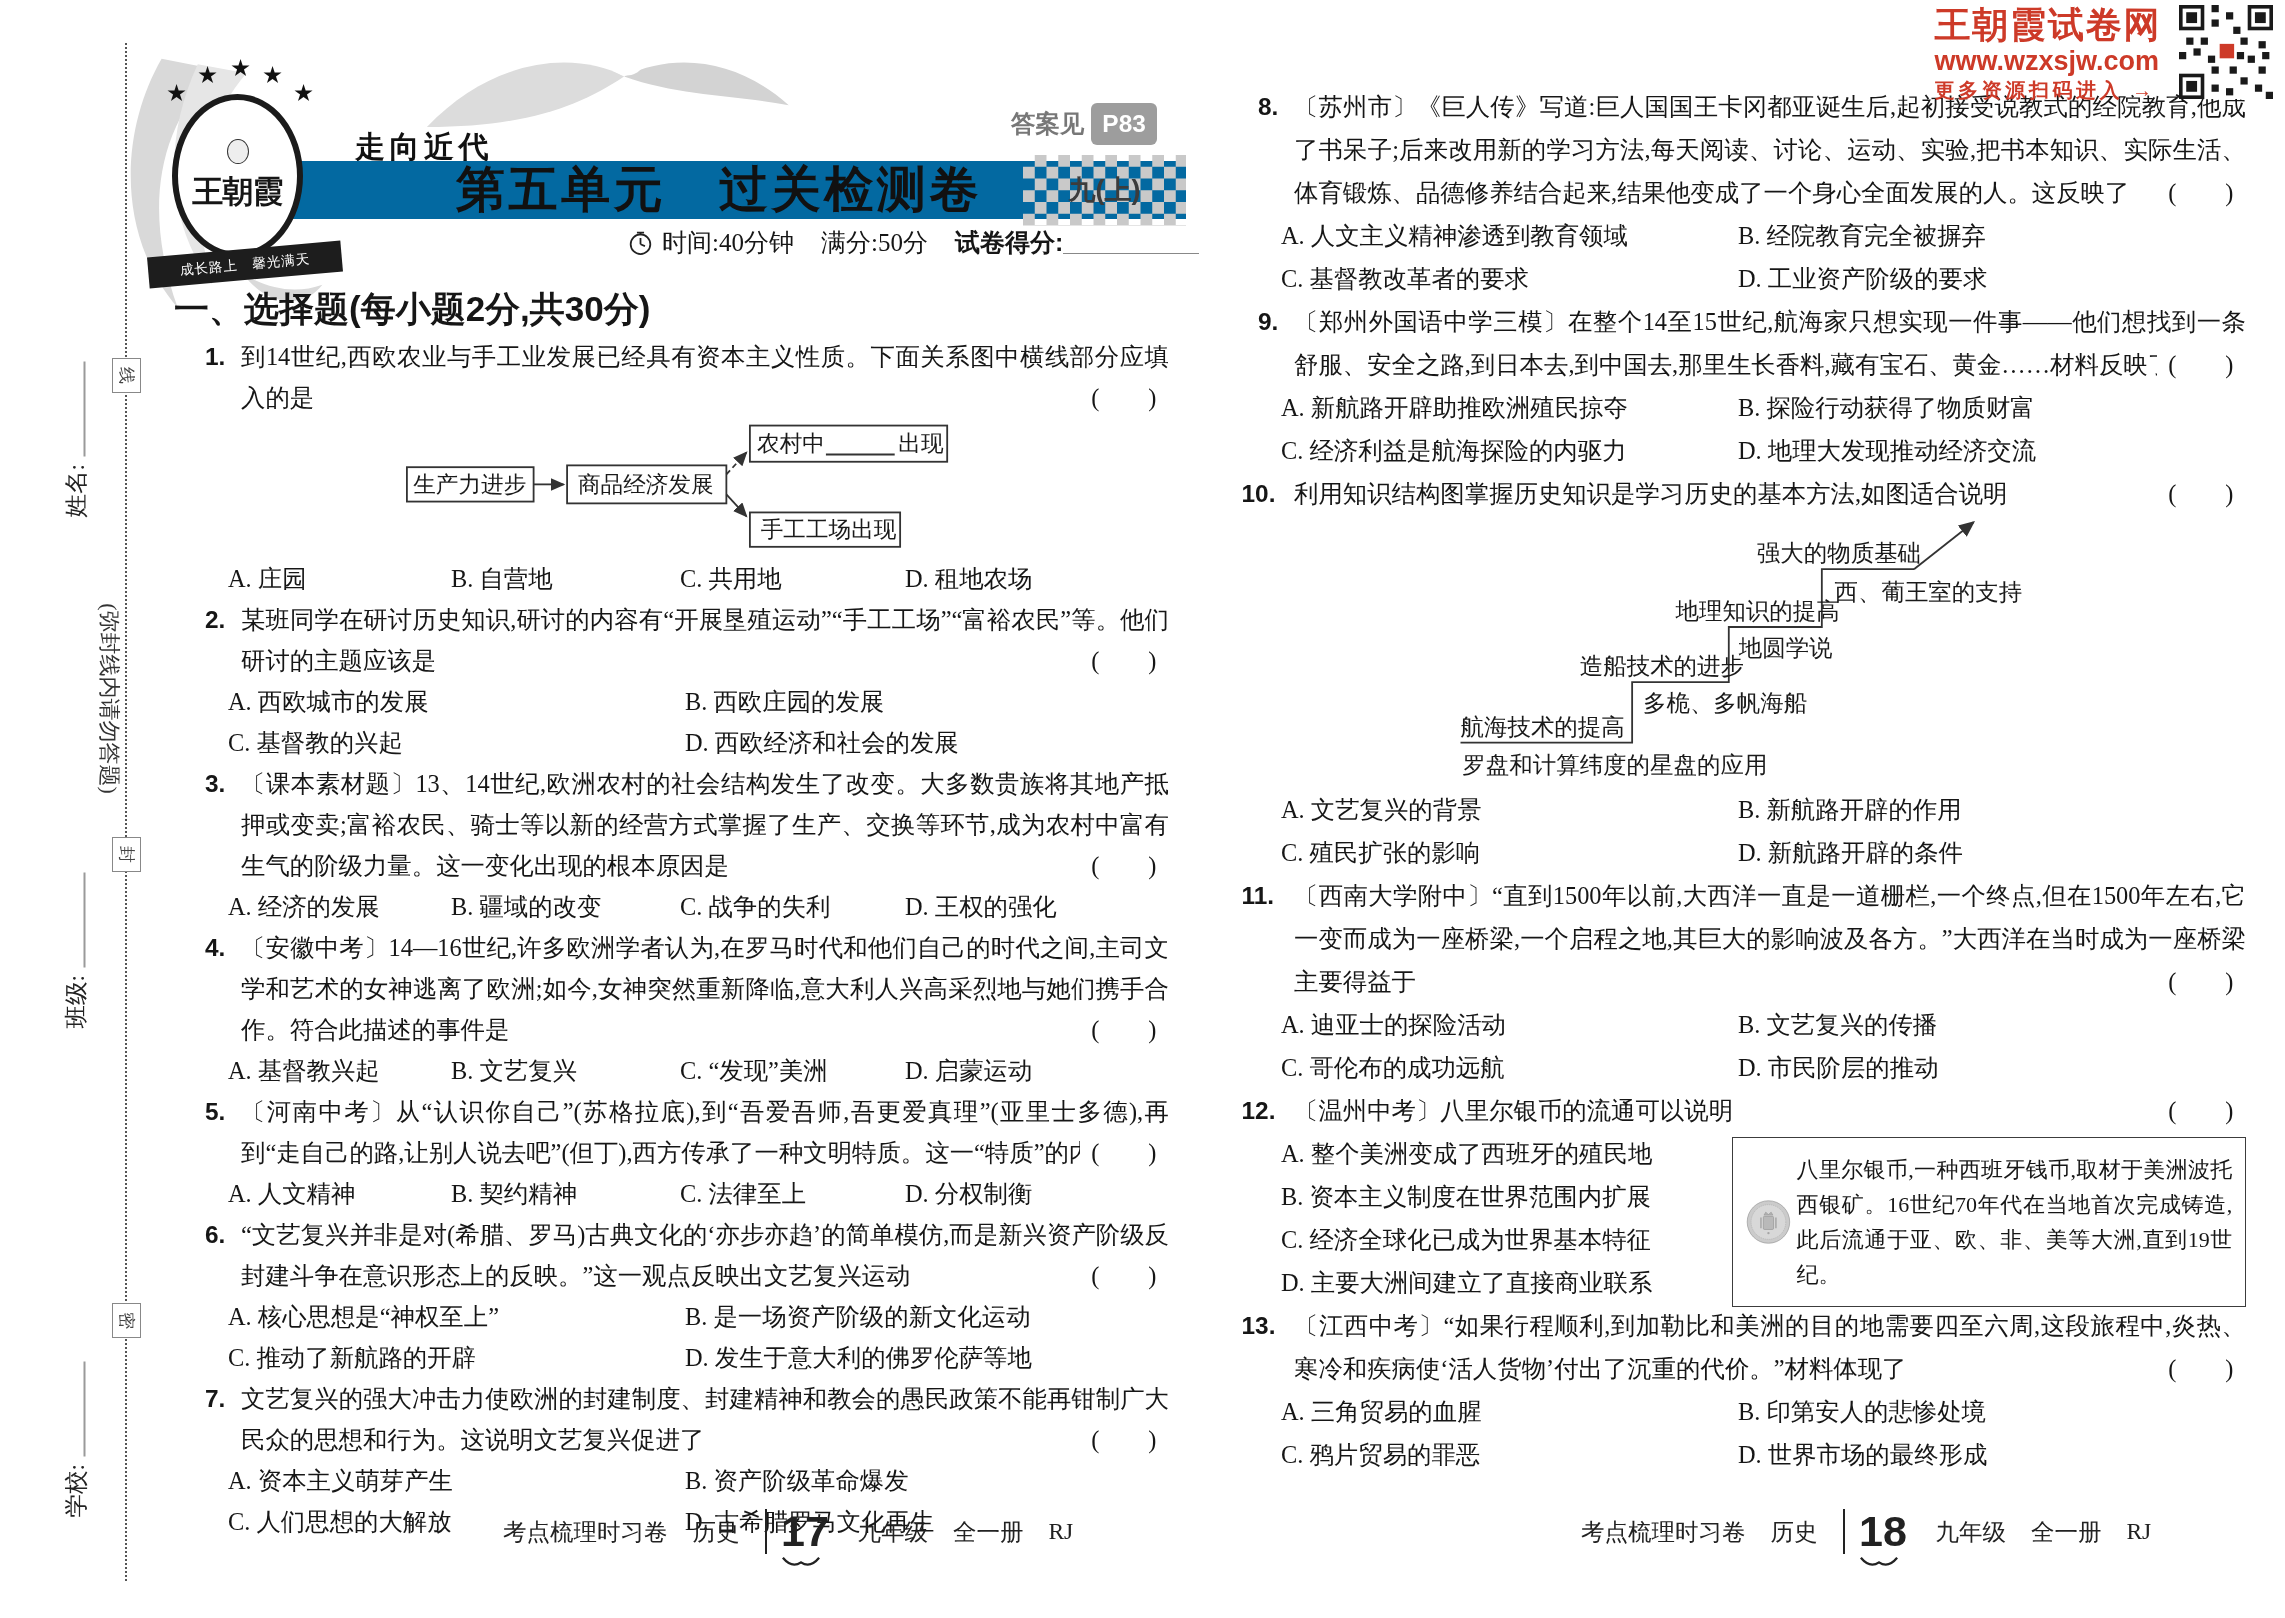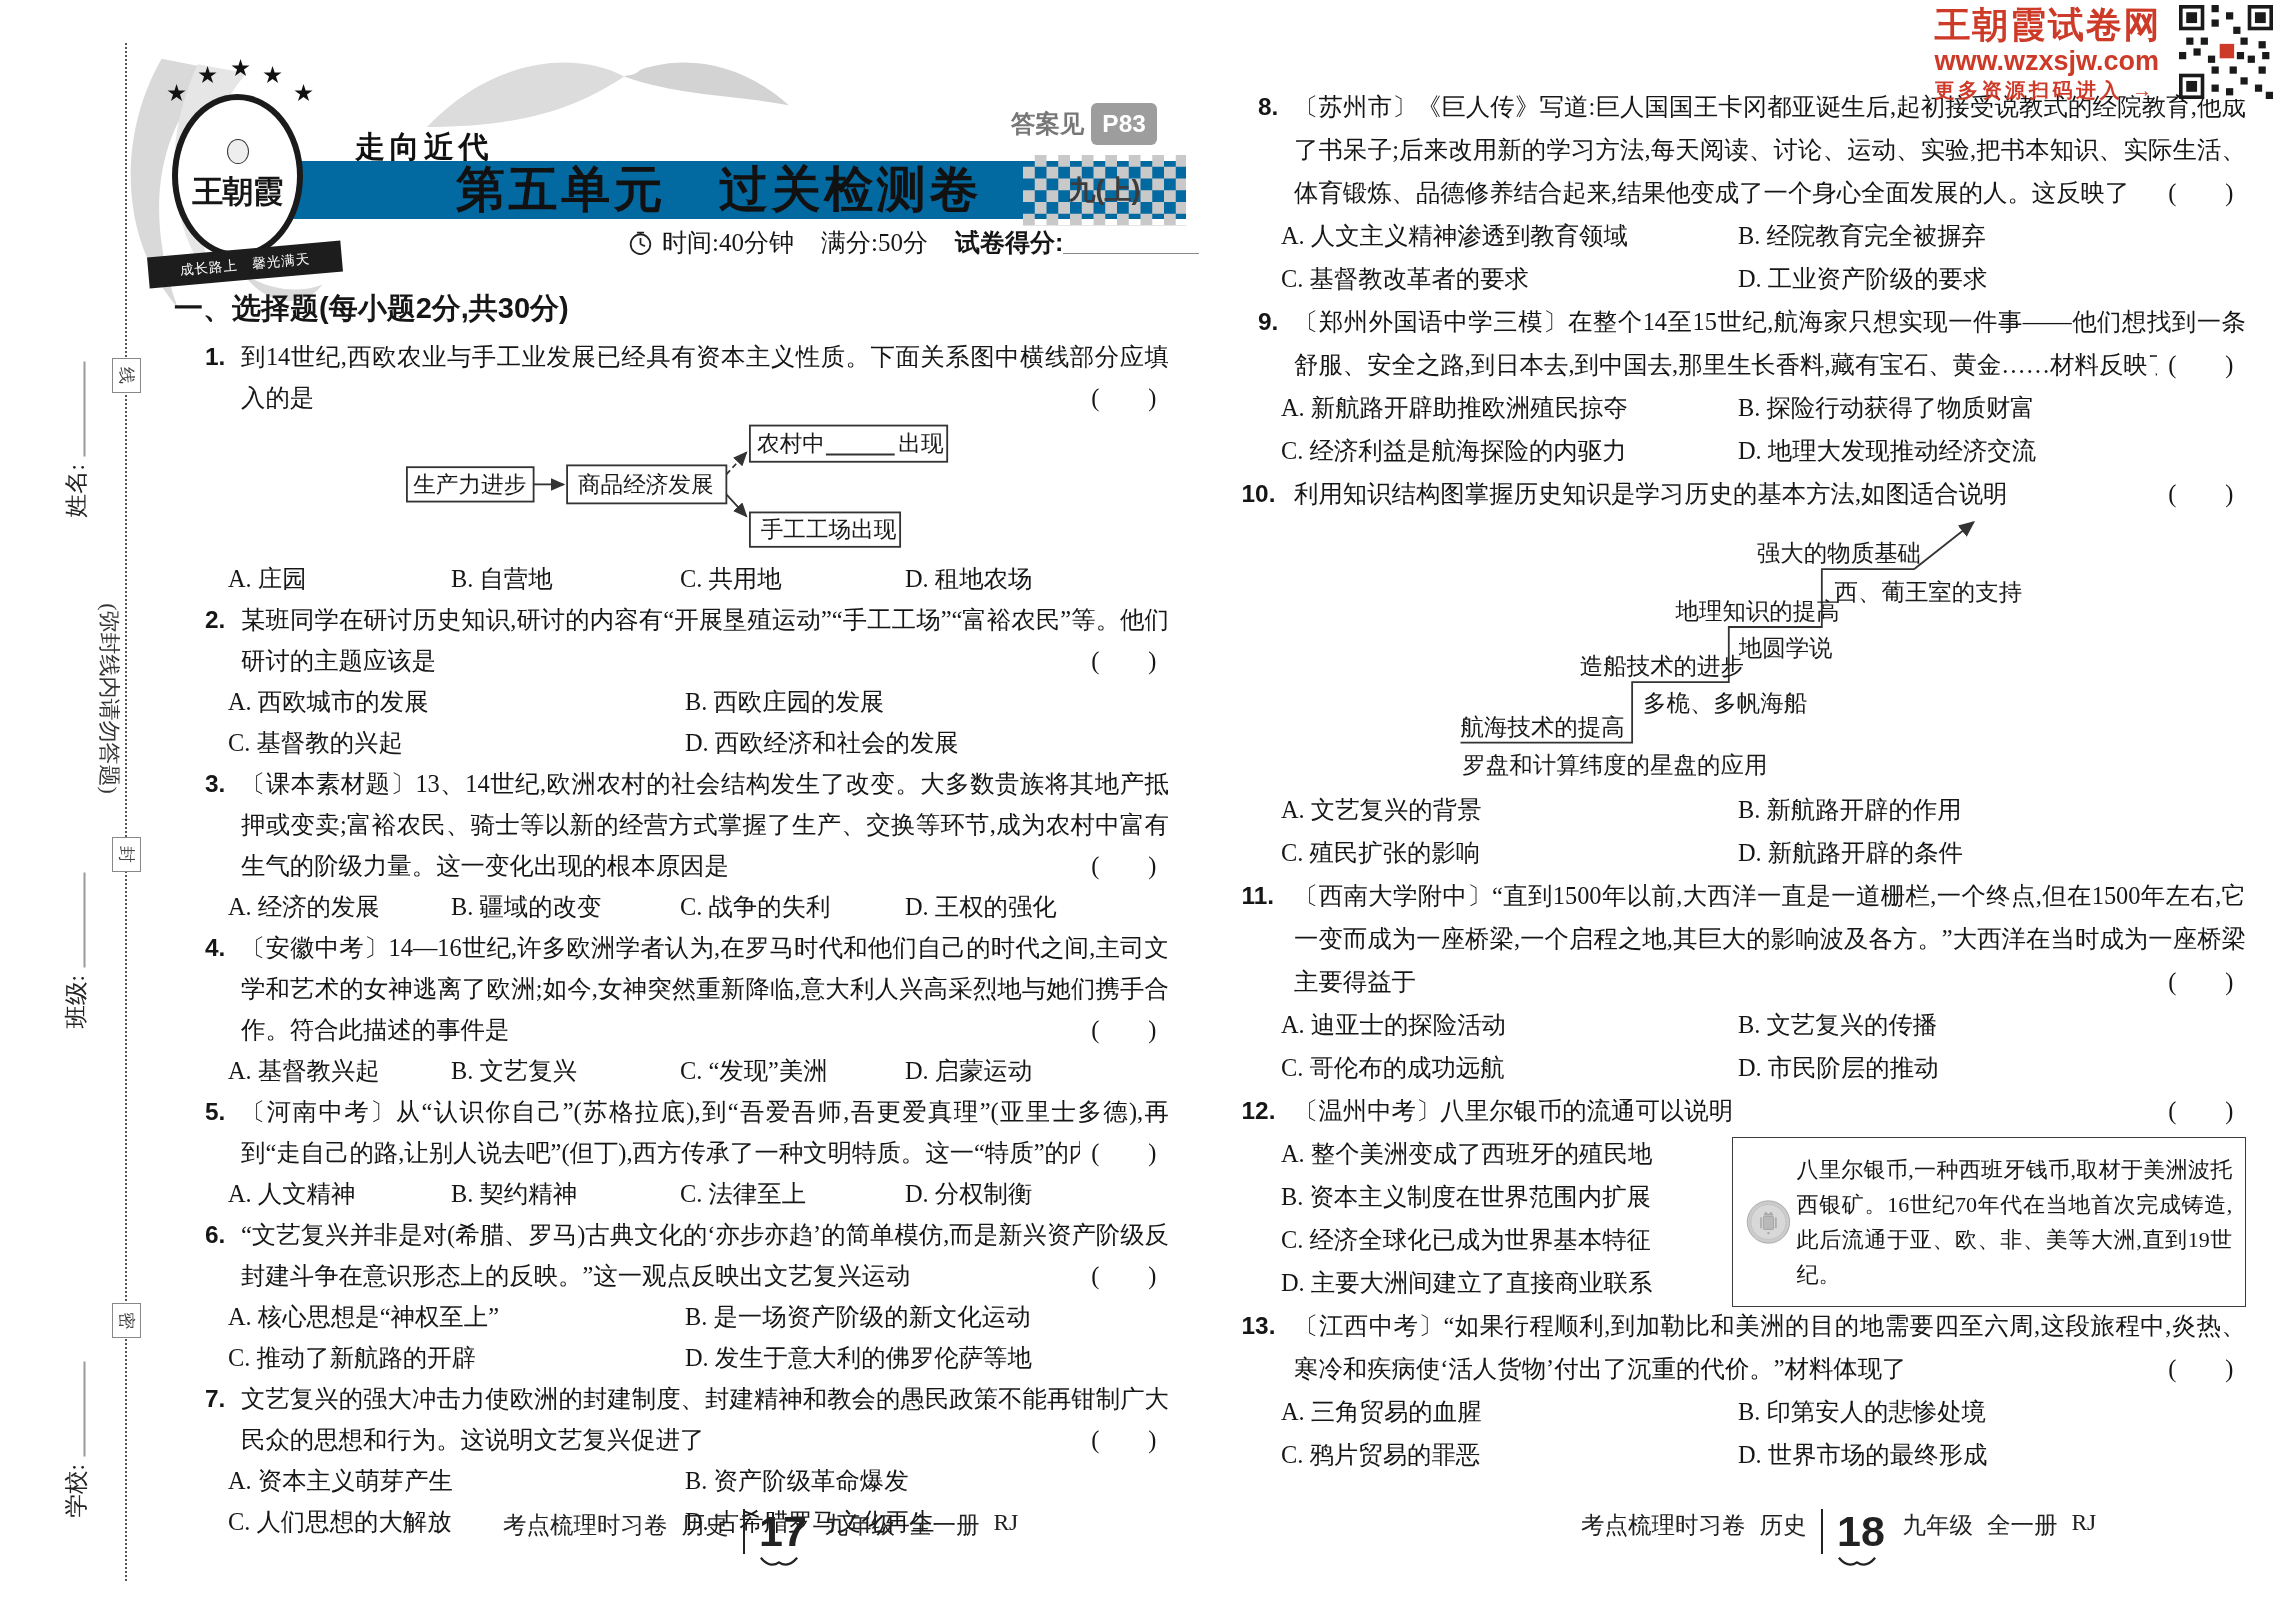--- a/index.html
+++ b/index.html
@@ -42,21 +42,21 @@
   .badge{display:inline-block;background:#9d9d9d;color:#fff;border-radius:6px;padding:7px 11px;margin-left:7.2px;font-weight:bold;}
   .meta-line{position:absolute;left:628px;top:226px;font-size:25px;display:flex;align-items:center;}
   .meta-line .gap{margin-left:27px;}
   .meta-line b{margin-left:27px;}
   .blank-line{display:inline-block;width:136px;height:22px;border-bottom:1.8px solid #888;}
   .clock-ic{margin-right:9px;}
 
   
   .lcol{position:absolute;left:174px;top:288px;width:995px;font-size:24.4px;line-height:41px;}
   .rcol{position:absolute;left:1227px;top:85px;width:1019px;font-size:24.4px;line-height:43px;}
-  .sec-title{font-size:29px;font-weight:bold;margin:0 0 7.2px 0;}
+  .sec-title{font-size:35px;font-weight:bold;margin:0 0 7.2px 0;}
   .q{position:relative;}
   .stem{position:relative;padding-left:67px;text-align:justify;}
   .qnum{position:absolute;left:31px;top:0;font-weight:bold;font-family:"Liberation Sans","DejaVu Sans",sans-serif;}
   .q.wide .qnum{left:14.5px;}
   .paren{position:absolute;right:12.7px;bottom:0;background:#fff;padding-left:11px;}
   .opts{padding-left:54px;}
   .opts4{display:grid;grid-template-columns:223px 229px 225px auto;}
   .opts2{display:grid;grid-template-columns:457px auto;}
   .opts1 .opt{display:block;}
   .opt{white-space:nowrap;overflow:visible;}
@@ -70,21 +70,21 @@
   .stairfig svg{position:absolute;left:206px;top:0;}
   .stairfig text{font-size:26px;fill:#1a1a1a;}
 
   
   .q12wrap{position:relative;min-height:172px;}
   .q12box{position:absolute;right:0;top:5.4px;width:514px;height:170px;border:1.8px solid #3c3c3c;box-sizing:border-box;
           display:flex;align-items:center;gap:6px;padding:9px 12.7px;background:#fff;}
   .q12caption{font-size:22px;line-height:35px;text-align:justify;}
 
   
-  .footer{position:absolute;top:1509px;display:flex;gap:14px;font-size:23.5px;color:#222;}
+  .footer{position:absolute;top:1509px;display:flex;align-items:center;gap:25px;font-size:23.5px;color:#222;}
   .pg{font-size:43px;font-weight:bold;border-left:2.7px solid #222;padding:0 3.6px 0 14.5px;position:relative;line-height:45px;}
   .book-ic{position:absolute;left:14.5px;top:47px;}
 
   
   .banner{position:absolute;right:12.7px;top:5.4px;display:flex;gap:18px;align-items:flex-start;}
   .banner-txt{text-align:left;}
   .b1{font-size:36px;font-weight:bold;letter-spacing:1.8px;line-height:40px;font-family:"Liberation Sans","DejaVu Sans",sans-serif;}
   .b2{font-size:27px;font-weight:bold;line-height:33px;font-family:"Liberation Sans","DejaVu Sans",sans-serif;}
   .b3{font-size:20px;font-weight:bold;letter-spacing:3.6px;line-height:25px;}
 </style>

